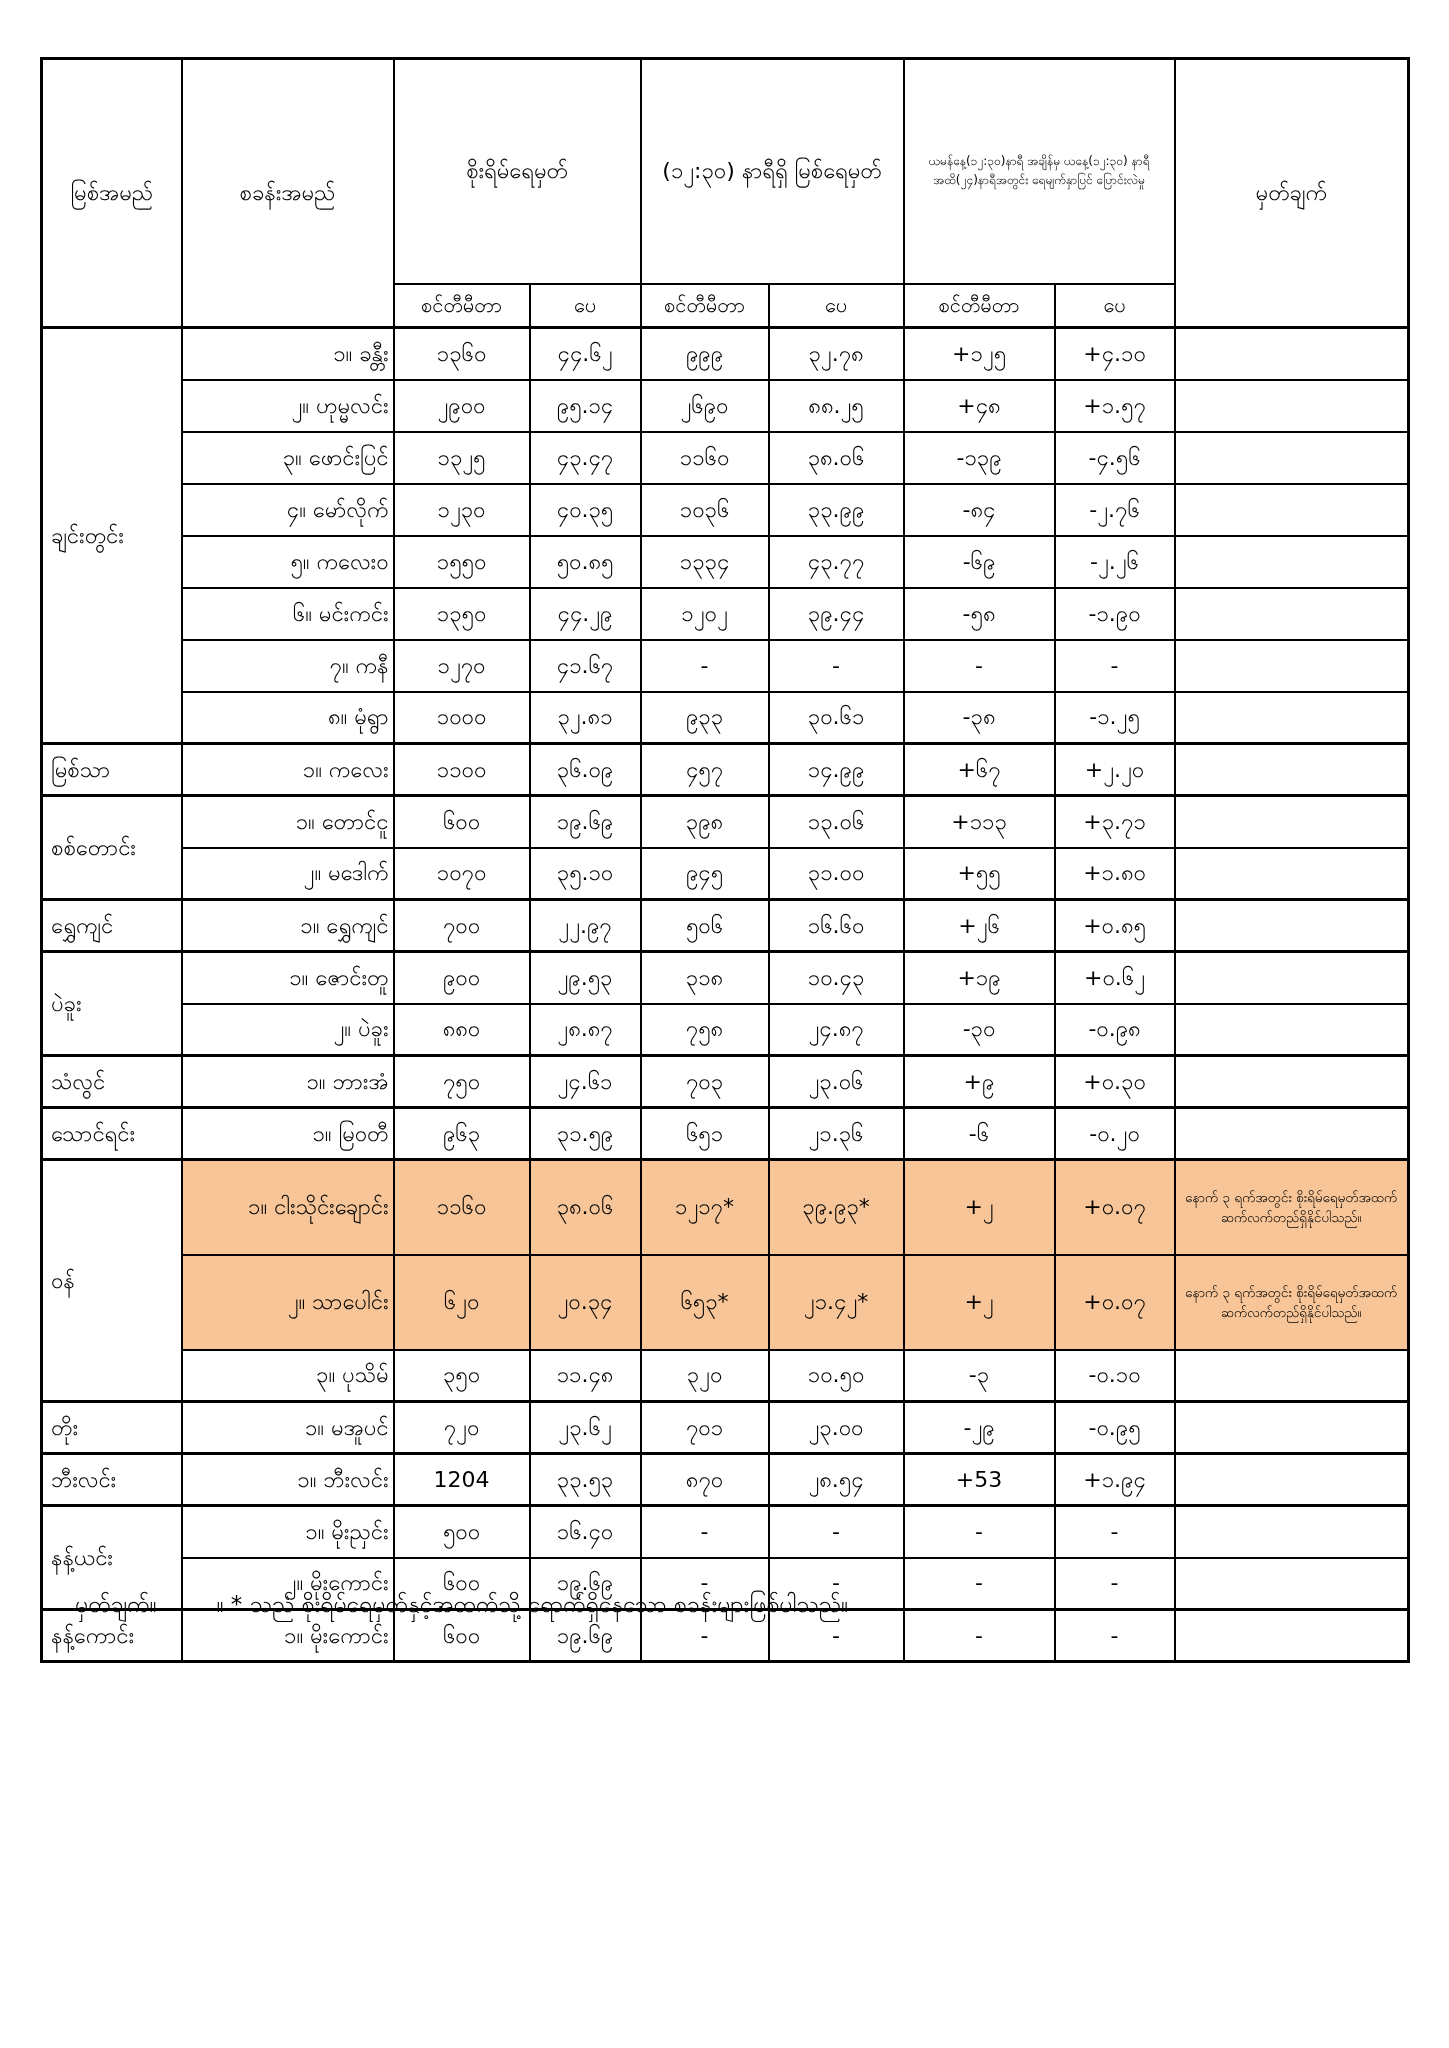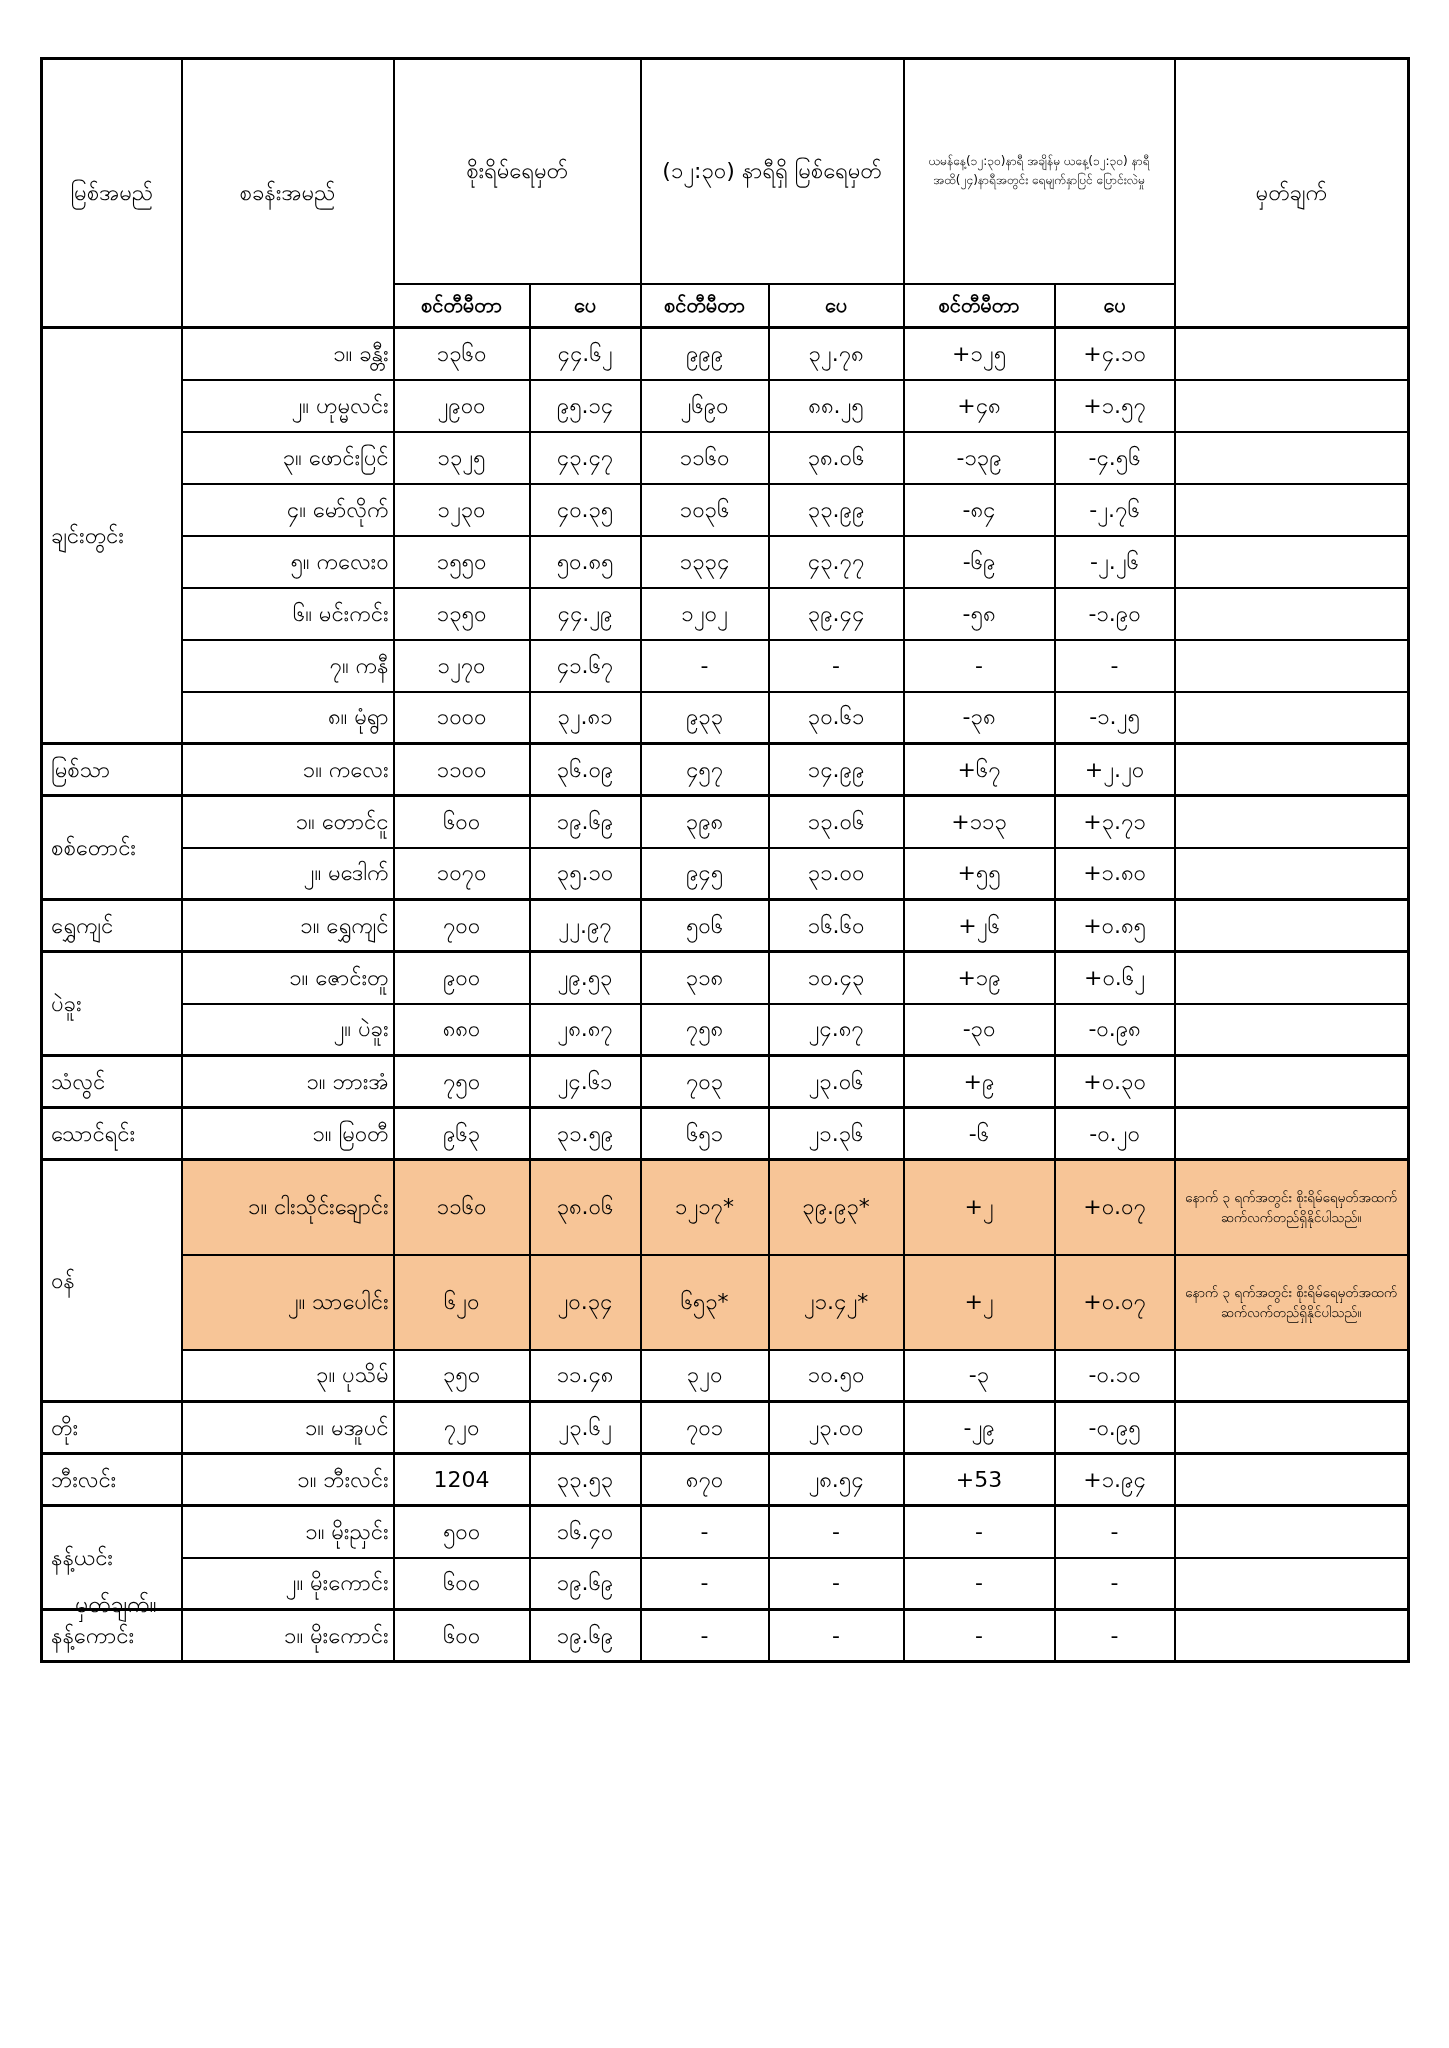--- a/index.html
+++ b/index.html
@@ -27,21 +27,21 @@
     text-align:center;
     vertical-align:middle;
     padding:2px 4px;
     font-size:22px;
     line-height:1.35;
     overflow:hidden;
   }
   thead th{ font-weight:normal; }
   thead tr.main-hdr{ height:225px; }
   thead tr.sub-hdr{ height:44px; }
-  thead tr.sub-hdr th{ font-size:20px;font-weight:bold; }
+  thead tr.sub-hdr th{ font-size:20px; }
   th.change-hdr{ font-size:12px; line-height:1.6; padding:12px 6px; }
   tbody tr{ height:52px; }
   tbody tr.hl-row{ height:95px; }
   tbody tr.group-start td{ border-top:3px solid #000; }
   td.river{ text-align:left; padding-left:8px; }
   td.station{ text-align:right; padding-left:28px; }
   td.num{ text-align:center; }
   td.hl{ background:var(--hl, #F7C597); }
   td.remark-small{ font-size:13.5px; line-height:1.5; padding:2px 6px; }
   .footer{
@@ -341,14 +341,15 @@
             <td class="num">-</td>
             <td class="num">-</td>
             <td class="remark"></td>
           </tr>
         </tbody>
     </table>
   </div>
 
   <div class="footer">
     <span class="flabel">မှတ်ချက်။</span>
+    <span>။  *  သည် စိုးရိမ်ရေမှတ်နှင့်အထက်သို့ ရောက်ရှိနေသော စခန်းများဖြစ်ပါသည်။</span>
   </div>
 </div>
 
 </body></html>

